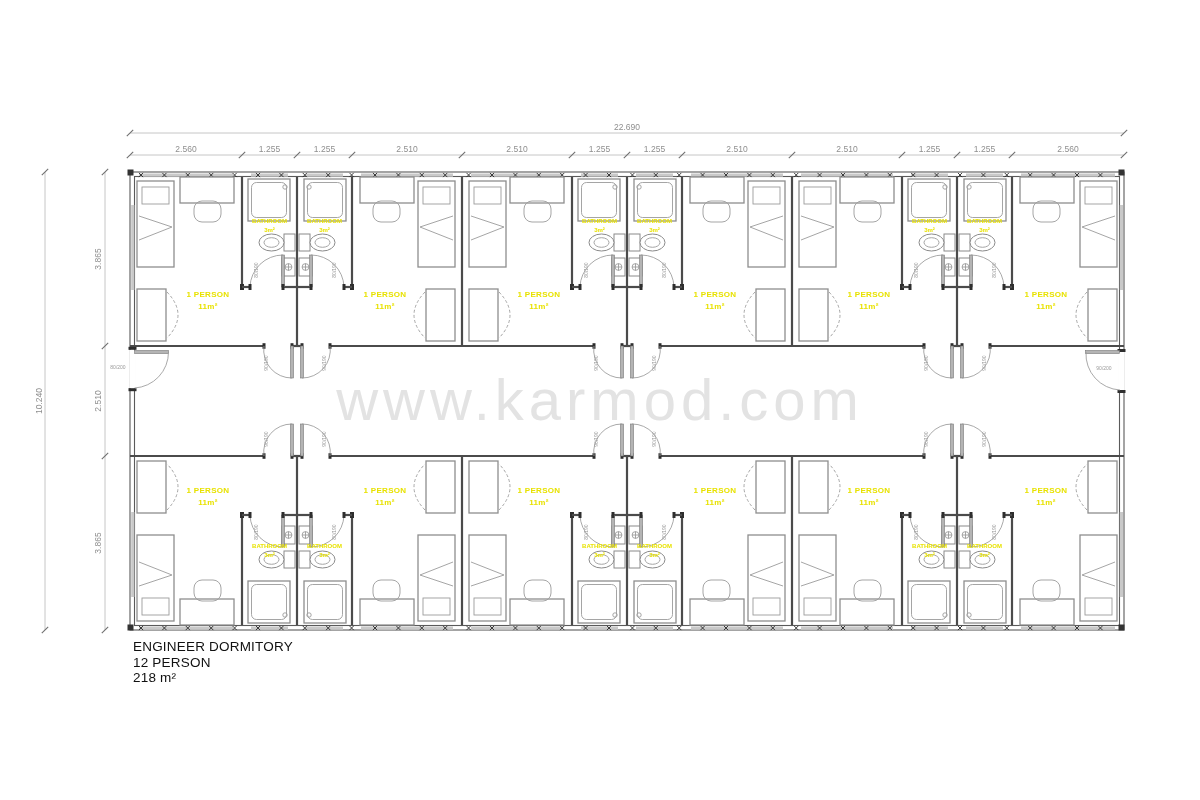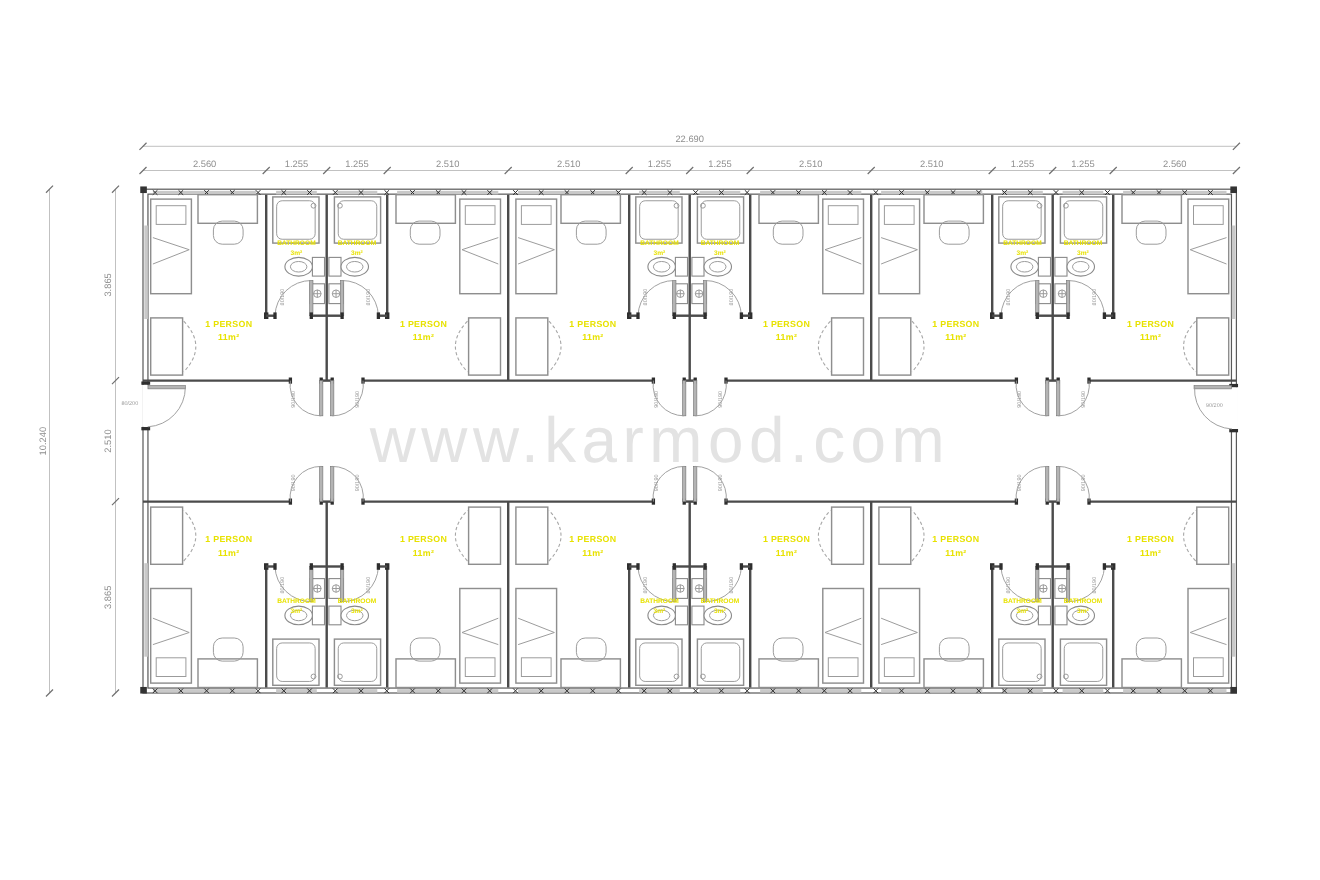--- a/index.html
+++ b/index.html
@@ -724,13 +724,18 @@
       <rect x="128.5" y="388.2" width="8" height="3" class="jamb"></rect>
       <rect x="1117.5" y="349" width="8" height="3" class="jamb"></rect>
       <rect x="1117.5" y="390" width="8" height="3" class="jamb"></rect>
       <rect x="134.5" y="350.5" width="34" height="3" class="leaf"></rect>
       <path d="M 134.5 388 A 36 36 0 0 0 168.5 352" class="arc"></path>
       <text x="118" y="368.5" class="doortext" text-anchor="middle">80/200</text>
       <rect x="1085.5" y="350.5" width="34" height="3" class="leaf"></rect>
       <path d="M 1120 390 A 36 36 0 0 1 1086 352" class="arc"></path>
       <text x="1104" y="370" class="doortext" text-anchor="middle">90/200</text>
     </svg>
+  <div class="title-block">
+    <div>ENGINEER DORMITORY</div>
+    <div>12 PERSON</div>
+    <div>218 m²</div>
+  </div>
 </div>
 
 </body></html>

